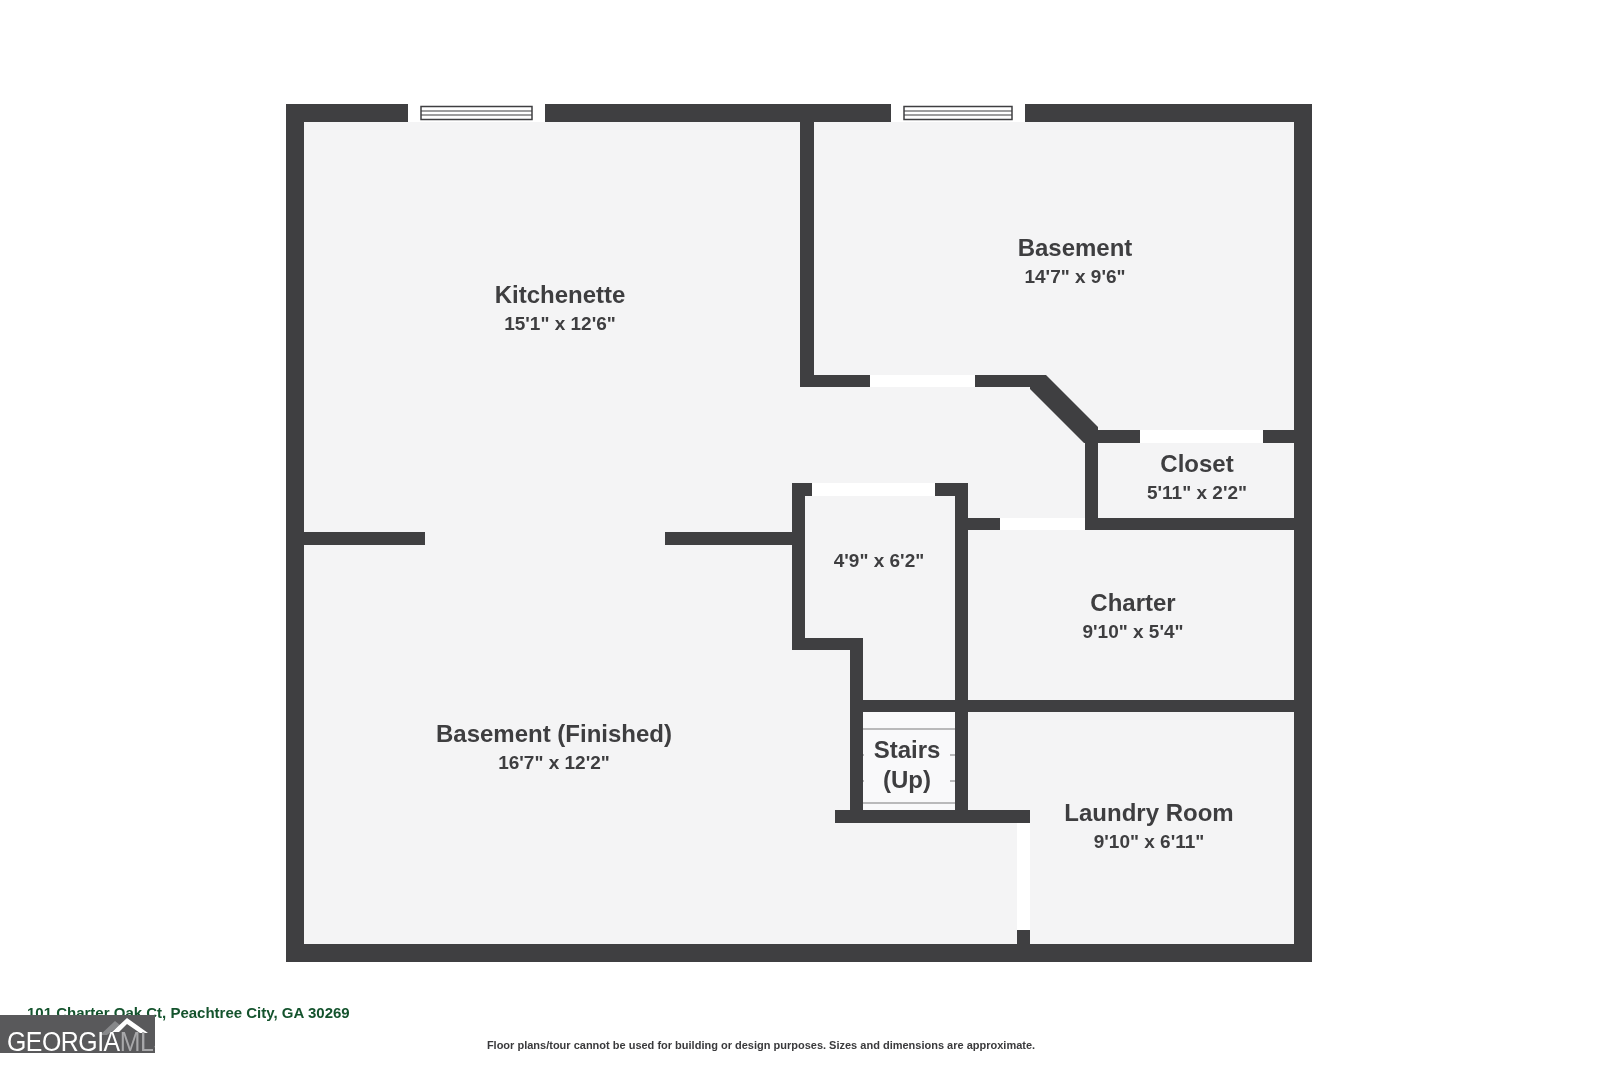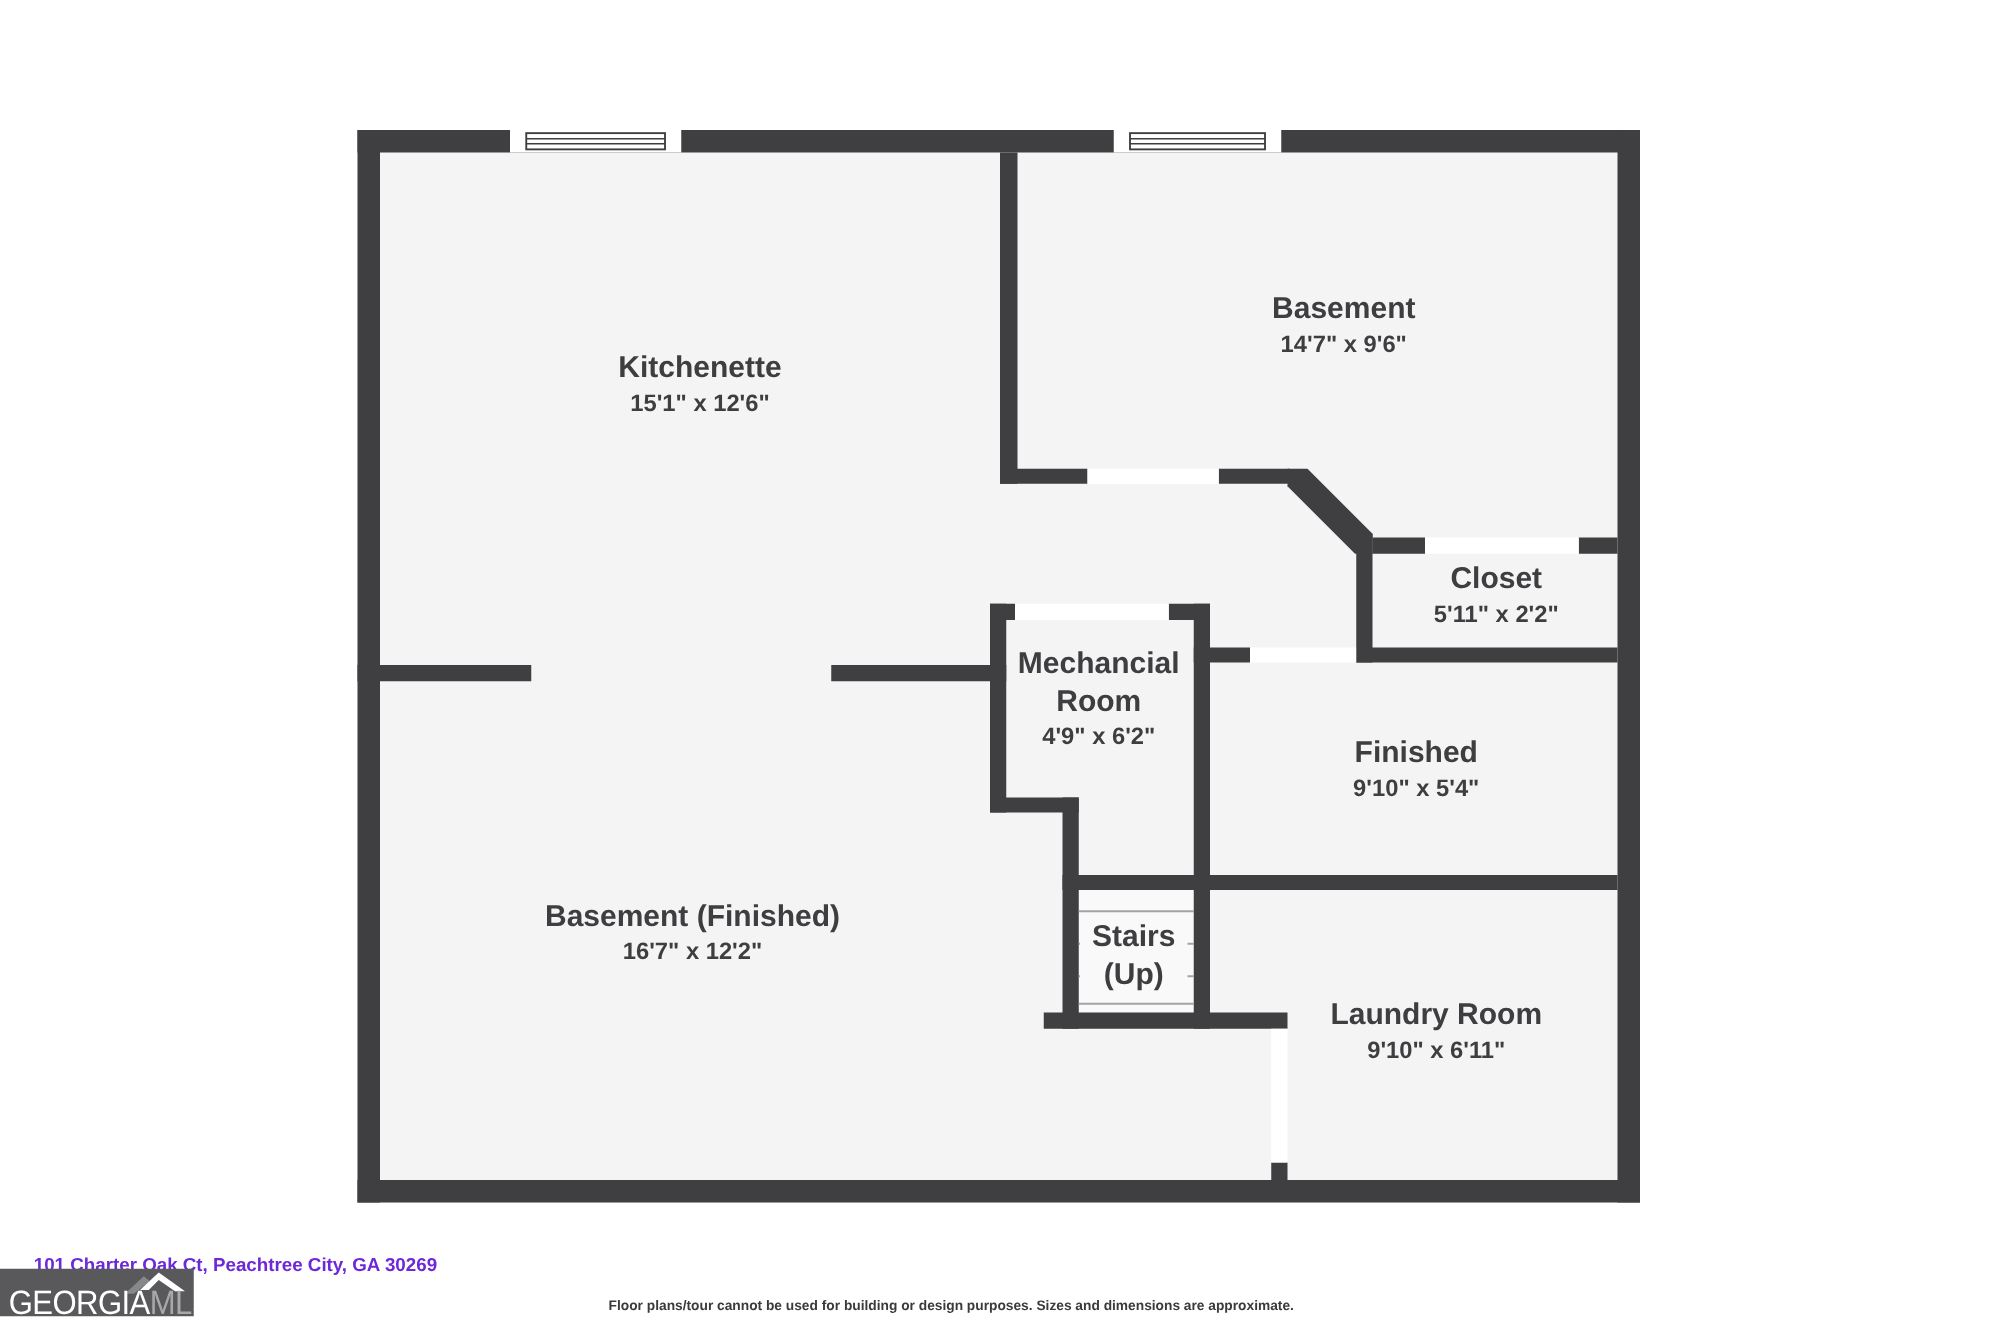--- a/index.html
+++ b/index.html
@@ -40,21 +40,21 @@
   }
   .room-name { font-size: 24px; line-height: 30px; white-space: nowrap; }
   .room-dims { font-size: 19px; line-height: 27px; white-space: nowrap; }
   .room-label.wrap .room-name { white-space: normal; }
   .room-label.stairs-bg { background: #f9f9fa; padding: 0 3px; }
 
   .address {
     position: absolute;
     left: 27px; top: 1004px;
     font-size: 15px; font-weight: bold;
-    color: #6d28d9;
+    color: #14532d;
     z-index: 4;
     white-space: nowrap;
   }
   .disclaimer {
     position: absolute;
     left: 761px; top: 1039px;
     transform: translateX(-50%);
     font-size: 11px; font-weight: bold;
     color: #3a3a3c;
     white-space: nowrap;
@@ -173,26 +173,25 @@
   <div class="room-name">Basement</div>
   <div class="room-dims">14'7" x 9'6"</div>
 </div>
 
 <div class="room-label" style="left:1197px; top:477px;">
   <div class="room-name">Closet</div>
   <div class="room-dims">5'11" x 2'2"</div>
 </div>
 
 <div class="room-label wrap" style="left:879px; top:560px; width:175px;">
-  <div class="room-name">Mechancial Room</div>
   <div class="room-dims">4'9" x 6'2"</div>
 </div>
 
 <div class="room-label" style="left:1133px; top:616px;">
-  <div class="room-name">Finished</div>
+  <div class="room-name">Charter</div>
   <div class="room-dims">9'10" x 5'4"</div>
 </div>
 
 <div class="room-label" style="left:554px; top:747px;">
   <div class="room-name">Basement (Finished)</div>
   <div class="room-dims">16'7" x 12'2"</div>
 </div>
 
 <div class="room-label wrap stairs-bg" style="left:907px; top:765px; width:86px;">
   <div class="room-name">Stairs (Up)</div>

